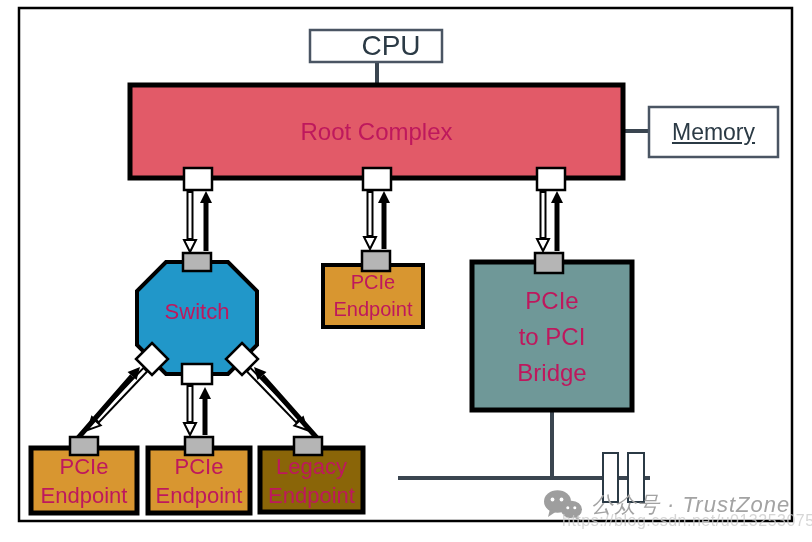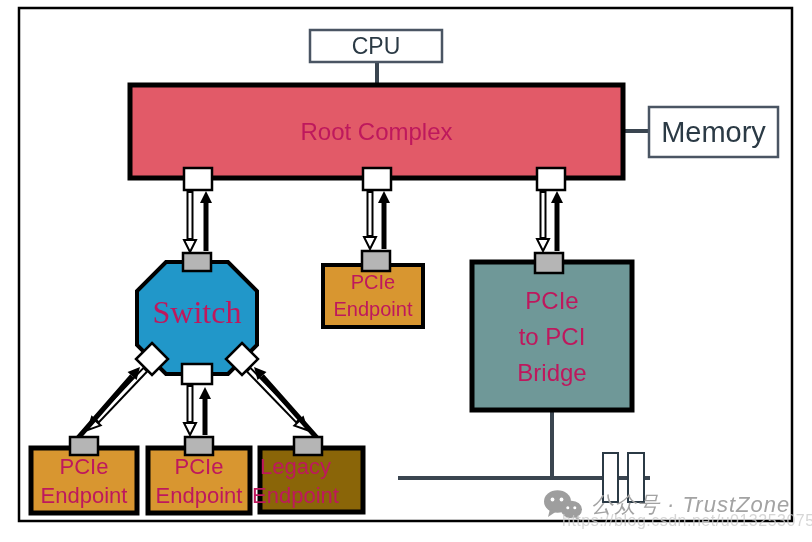--- a/index.html
+++ b/index.html
@@ -6,29 +6,29 @@
   #stage{
     position:relative;width:812px;height:542px;background:#ffffff;overflow:hidden;
     font-family:"Liberation Sans","DejaVu Sans",sans-serif;
   }
   #gfx{position:absolute;left:0;top:0;z-index:1;}
   .lbl{position:absolute;z-index:2;display:flex;align-items:center;justify-content:center;
        text-align:center;pointer-events:none;}
   .lbl.white{color:#be185d;}
   .lbl.dark{color:#2b3a45;}
   .rc-label{left:130px;top:85px;width:493px;height:93px;font-size:24px;}
-  .cpu-label{left:310px;top:30px;width:132px;height:32px;font-size:23px;}
-  .memory-label{left:649px;top:107px;width:129px;height:50px;font-size:29px;}
-  .switch-label{left:137px;top:294px;width:120px;height:36px;font-size:32px;font-family:Liberation Serif, serif;}
+  .cpu-label{left:310px;top:30px;width:132px;height:32px;font-size:28px;padding-left:15px;}
+  .memory-label{left:649px;top:107px;width:129px;height:50px;font-size:23px;text-decoration:underline;}
+  .switch-label{left:137px;top:294px;width:120px;height:36px;font-size:22px;}
   .ep-top-label{left:323px;top:266px;width:100px;height:60px;font-size:20px;line-height:27px;flex-direction:column;}
   .bridge-label{left:472px;top:264px;width:160px;height:146px;font-size:24px;line-height:36px;flex-direction:column;}
   .ep-bottom-label{top:451px;height:60px;font-size:22px;line-height:29px;flex-direction:column;}
   .ep1-label{left:31px;width:106px;}
   .ep2-label{left:148px;width:102px;}
-  .legacy-label{left:244px;width:103px;}
+  .legacy-label{left:260px;width:103px;}
   .pci-label{left:422px;top:444px;width:120px;height:26px;font-size:23px;justify-content:flex-start;white-space:nowrap;}
   .watermark{position:absolute;left:543px;top:489px;z-index:3;display:flex;align-items:center;gap:7px;}
   .watermark-text{color:#a3a3a3;font-size:22px;white-space:nowrap;letter-spacing:1px;font-style:italic;}
   .watermark-url{position:absolute;left:562px;top:512px;z-index:3;color:#cccccc;opacity:.8;
                  font-size:16px;white-space:nowrap;letter-spacing:.5px;}
 </style>
 </head>
 <body>
 
 <div id="stage">

